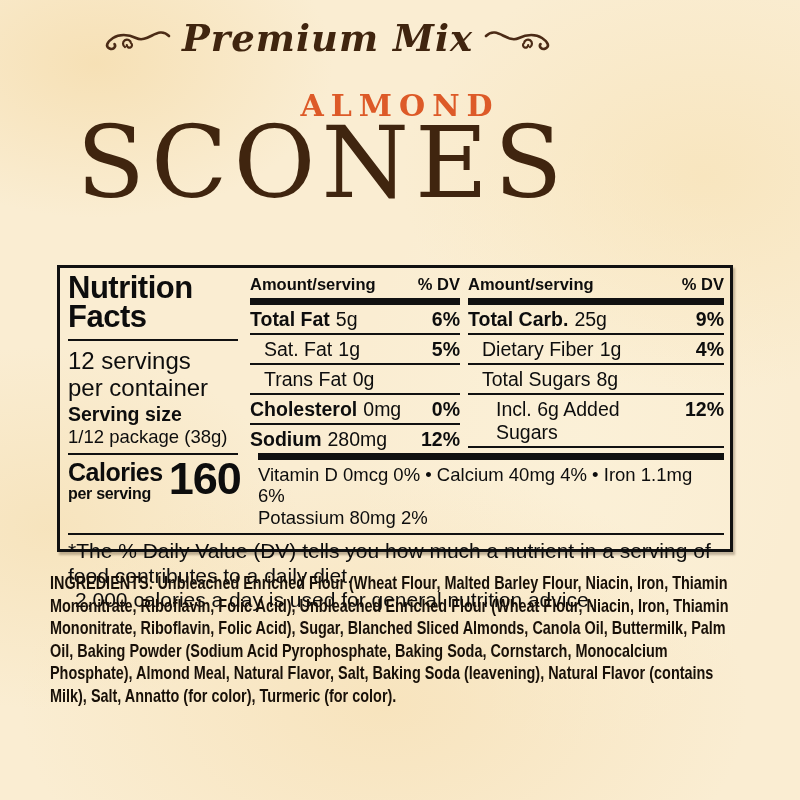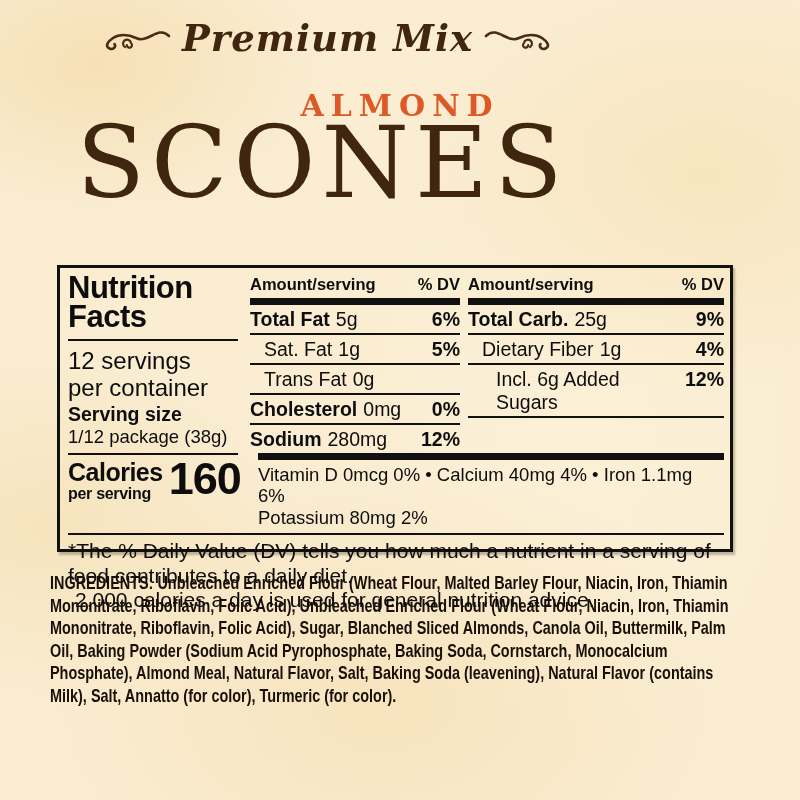--- a/index.html
+++ b/index.html
@@ -170,20 +170,25 @@
           <span class="nm b">Total Carb.</span>
           <span class="amt">25g</span>
           <span class="dv">9%</span>
         </div>
         <div class="nrow">
           <span class="nm ind1">Dietary Fiber</span>
           <span class="amt">1g</span>
           <span class="dv">4%</span>
         </div>
         <div class="nrow">
+          <span class="nm ind1">Total Sugars</span>
+          <span class="amt">8g</span>
+          <span class="dv"></span>
+        </div>
+        <div class="nrow">
           <span class="nm ind2">Incl. 6g Added Sugars</span>
           <span class="dv">12%</span>
         </div>
       </div>
     </div>
 
     <div class="panel-mid">
       <div class="cal-block">
         <div class="cal-labels">
           <div class="cal-word">Calories</div>

